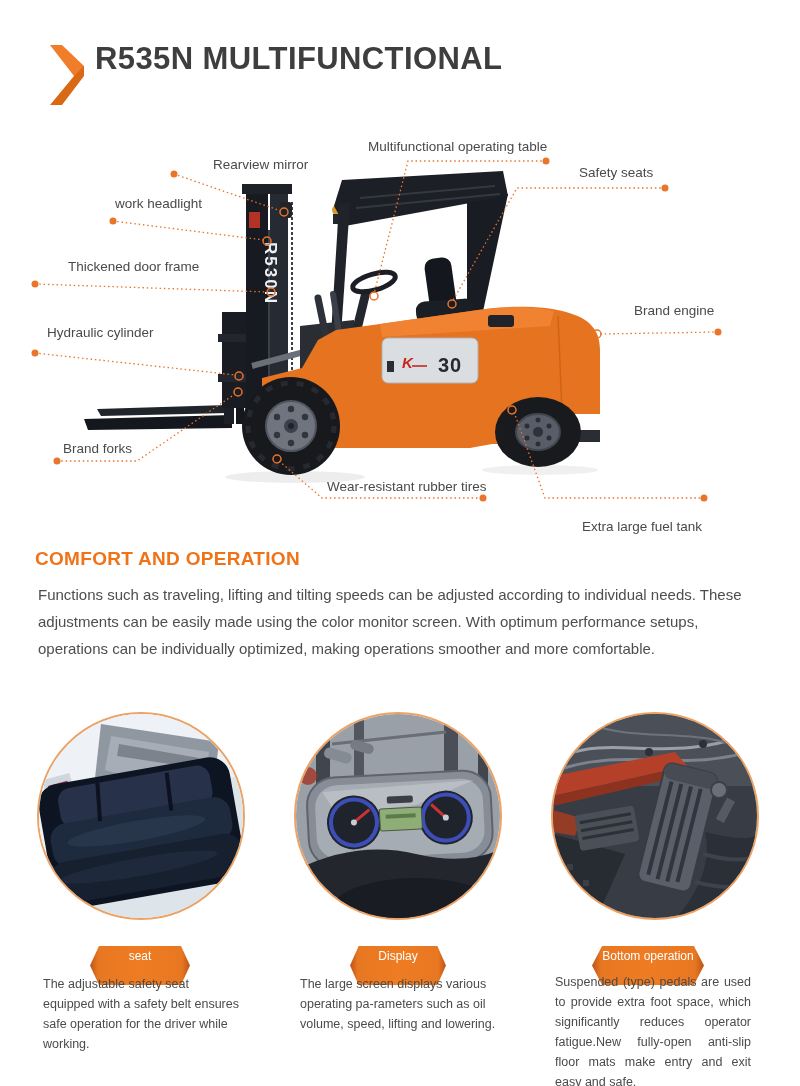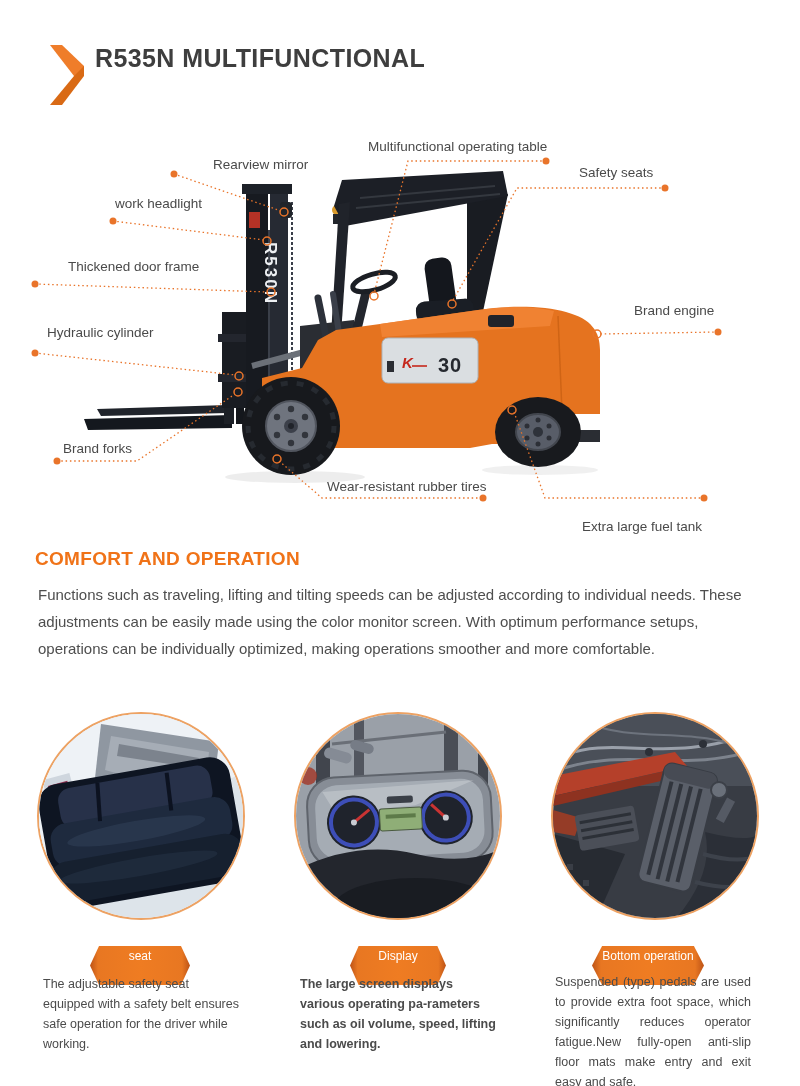--- a/index.html
+++ b/index.html
@@ -3,21 +3,21 @@
 <meta charset="utf-8">
 <style>
   * { margin:0; padding:0; box-sizing:border-box; }
   html,body { background:#fff; }
   body { width:800px; height:1086px; font-family:"Liberation Sans", sans-serif; overflow:hidden; }
   .page { position:relative; width:800px; height:1086px; background:#fff; }
 
   
   .logo { position:absolute; left:46px; top:43px; width:44px; height:64px; }
   .title-block { position:absolute; left:95px; top:44px; }
-  .title-line { font-size:25px; line-height:29px; font-weight:bold; color:#3e3e3e; letter-spacing:0.4px; white-space:nowrap; }
+  .title-line { font-size:31px; line-height:29px; font-weight:bold; color:#3e3e3e; letter-spacing:0.4px; white-space:nowrap; }
 
   
   .diagram { position:absolute; left:0; top:130px; width:800px; height:400px; }
   .diagram svg.art { position:absolute; left:0; top:0; }
   .callout { position:absolute; font-size:13.5px; color:#4a4a4a; white-space:nowrap; }
 
   
   .comfort-heading { position:absolute; left:35px; top:548px; font-size:19px; font-weight:bold; color:#f07318; letter-spacing:0.3px; }
   .comfort-body { position:absolute; left:38px; top:581px; width:726px; font-size:15px; line-height:27px; color:#4e4e4e; }
 
@@ -31,21 +31,21 @@
   .ribbon { position:absolute; top:946px; height:39px; line-height:21px; text-align:center;
             color:#fff; font-size:12px;
             background:linear-gradient(90deg,#bd5317 0%,#e87722 8%,#ef7c22 50%,#e87722 92%,#bd5317 100%);
             clip-path:polygon(0 50%, 9% 0, 91% 0, 100% 50%, 91% 100%, 9% 100%); }
   .rb1 { left:90px;  width:100px; }
   .rb2 { left:350px; width:96px; }
   .rb3 { left:592px; width:112px; }
 
   .feature-desc { position:absolute; top:974px; width:196px; font-size:12.5px; line-height:20px; color:#4b4b4b; }
   .fd1 { left:43px; }
-  .fd2 { left:300px;font-weight:bold; }
+  .fd2 { left:300px; }
   .fd3 { left:555px; top:972px; text-align:justify; }
 </style>
 </head>
 <body>
 
 <div class="page">
 
   <svg class="logo" viewBox="0 0 44 64">
     <polygon points="4,2 16,2 38,23 38,33 28,33" fill="#ef7d2a"></polygon>
     <polygon points="38,23 38,33 16,62 4,62 28,33" fill="#d96a15"></polygon>

